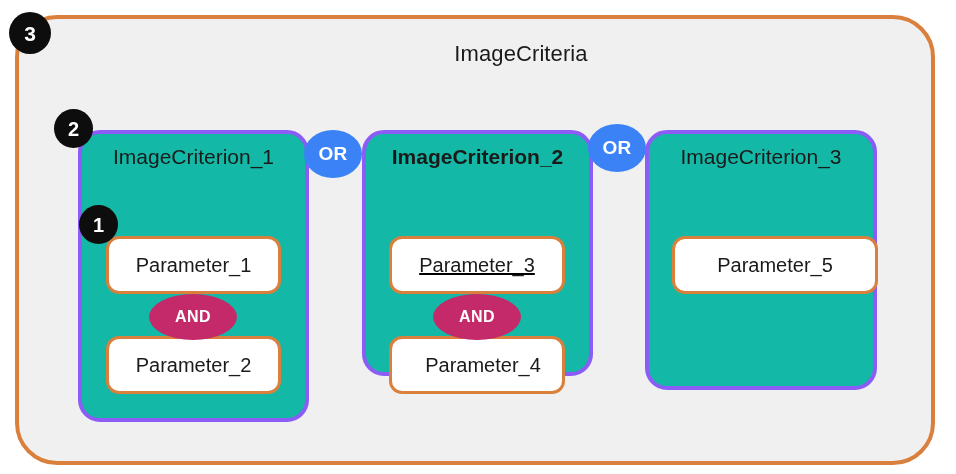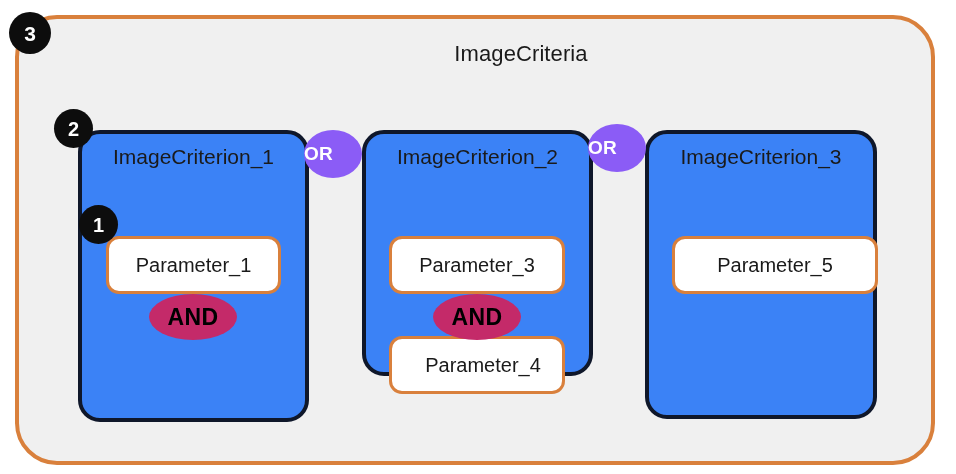--- a/index.html
+++ b/index.html
@@ -43,27 +43,27 @@
     color: #1a1a1a;
     letter-spacing: 0.1px;
     white-space: nowrap;
     margin-left: 46px;
   }
 
   
   .criterion {
     position: absolute;
     box-sizing: border-box;
-    border: 4px solid #0f172a;
+    border: 4px solid #8b5cf6;
     border-radius: 22px;
-    background: #3b82f6;
+    background: #14b8a6;
   }
   .criterion-1 { left: 78px;  top: 130px; width: 231px; height: 292px; }
-  .criterion-2 { left: 362px; top: 130px; width: 231px; height: 246px; }
-  .criterion-3 { left: 645px; top: 130px; width: 232px; height: 289px; }
+  .criterion-2 { left: 362px; top: 130px; width: 231px; height: 246px; font-weight: bold; }
+  .criterion-3 { left: 645px; top: 130px; width: 232px; height: 260px; }
 
   .criterion-title {
     position: absolute;
     left: 0;
     top: 11px;
     width: 100%;
     text-align: center;
     font-size: 21px;
     color: #1a1a1a;
     white-space: nowrap;
@@ -81,33 +81,34 @@
     justify-content: center;
   }
   .parameter span {
     font-size: 20px;
     color: #1a1a1a;
     white-space: nowrap;
   }
 
   .param-1 { left: 106px; top: 236px; width: 175px; height: 58px; justify-content: center; }
   .param-2 { left: 106px; top: 336px; width: 175px; height: 58px; }
-  .param-3 { left: 389px; top: 236px; width: 176px; height: 58px; }
+  .param-3 { left: 389px; top: 236px; width: 176px; height: 58px; text-decoration: underline; }
   .param-4 { left: 389px; top: 336px; width: 176px; height: 58px; padding-left: 12px; }
   .param-5 { left: 672px; top: 236px; width: 206px; height: 58px; }
 
   
   .op-or {
     position: absolute;
     width: 58px;
     height: 48px;
     border-radius: 50%;
-    background: #8b5cf6;
-    display: flex;
-    align-items: center;
+    background: #3b82f6;
+    display: flex;
+    align-items: center;
+    justify-content: center;
     z-index: 6;
   }
   .op-or span {
     color: #ffffff;
     font-size: 19px;
     font-weight: bold;
     letter-spacing: 0.3px;
   }
   .or-1 { left: 304px; top: 130px; }
   .or-2 { left: 588px; top: 124px; }
@@ -117,22 +118,22 @@
     width: 88px;
     height: 46px;
     border-radius: 50%;
     background: #c42a69;
     display: flex;
     align-items: center;
     justify-content: center;
     z-index: 6;
   }
   .op-and span {
-    color: #000000;
-    font-size: 23px;
+    color: #ffffff;
+    font-size: 16px;
     font-weight: bold;
     letter-spacing: 0.4px;
   }
   .and-1 { left: 149px; top: 294px; }
   .and-2 { left: 433px; top: 294px; }
 
   
   .badge {
     position: absolute;
     border-radius: 50%;
@@ -171,20 +172,23 @@
     <div class="criterion-title">ImageCriterion_2</div>
   </div>
 
   <div class="criterion criterion-3">
     <div class="criterion-title">ImageCriterion_3</div>
   </div>
 
   <div class="parameter param-1">
     <span>Parameter_1</span>
   </div>
+  <div class="parameter param-2">
+    <span>Parameter_2</span>
+  </div>
   <div class="parameter param-3">
     <span>Parameter_3</span>
   </div>
   <div class="parameter param-4">
     <span>Parameter_4</span>
   </div>
   <div class="parameter param-5">
     <span>Parameter_5</span>
   </div>
 

